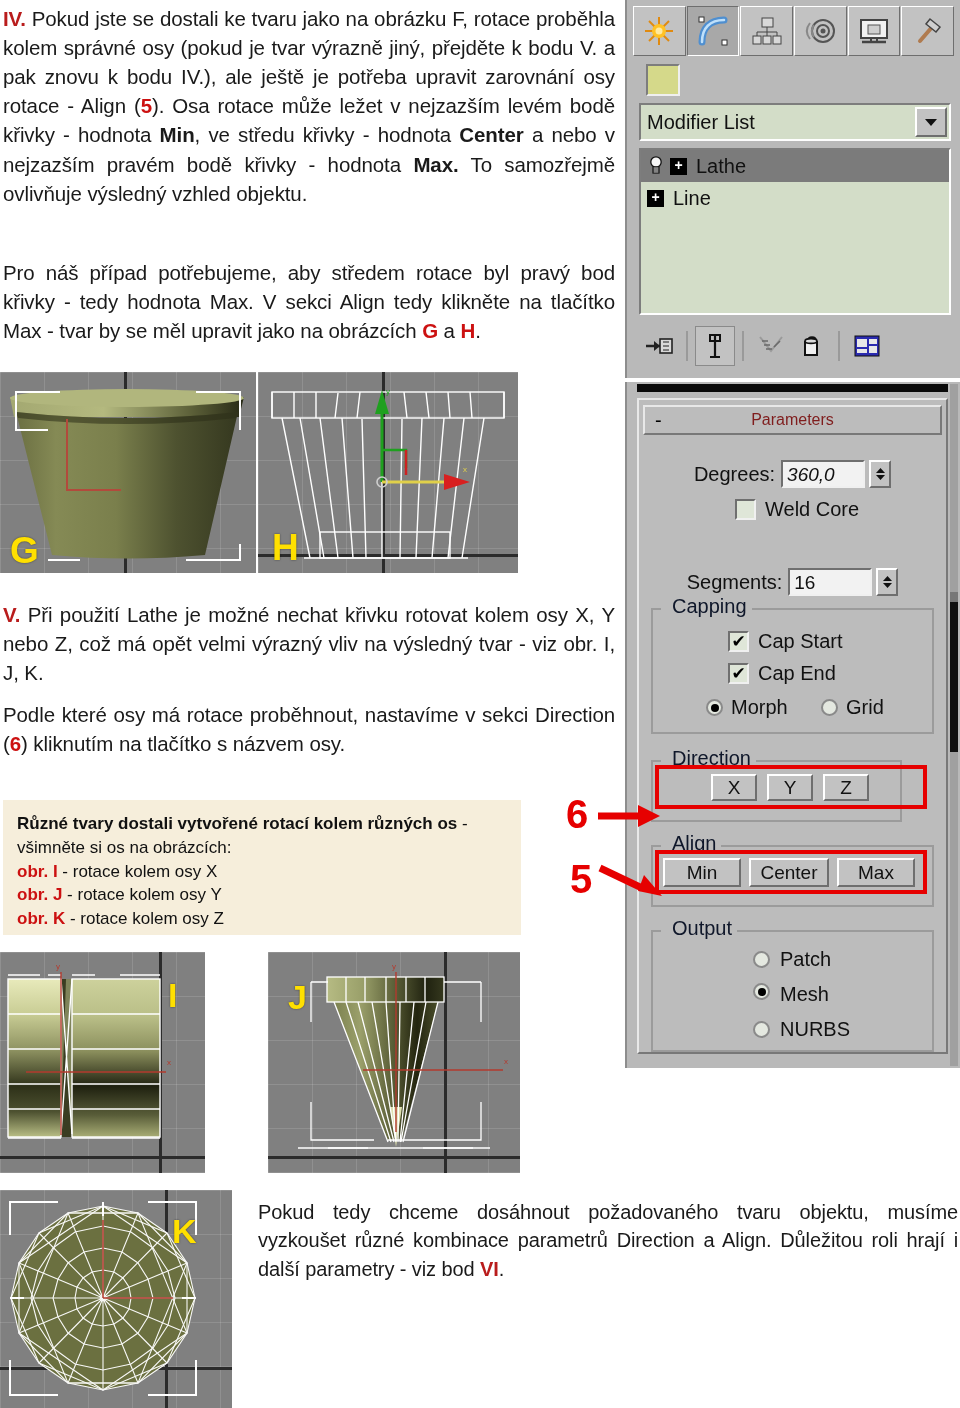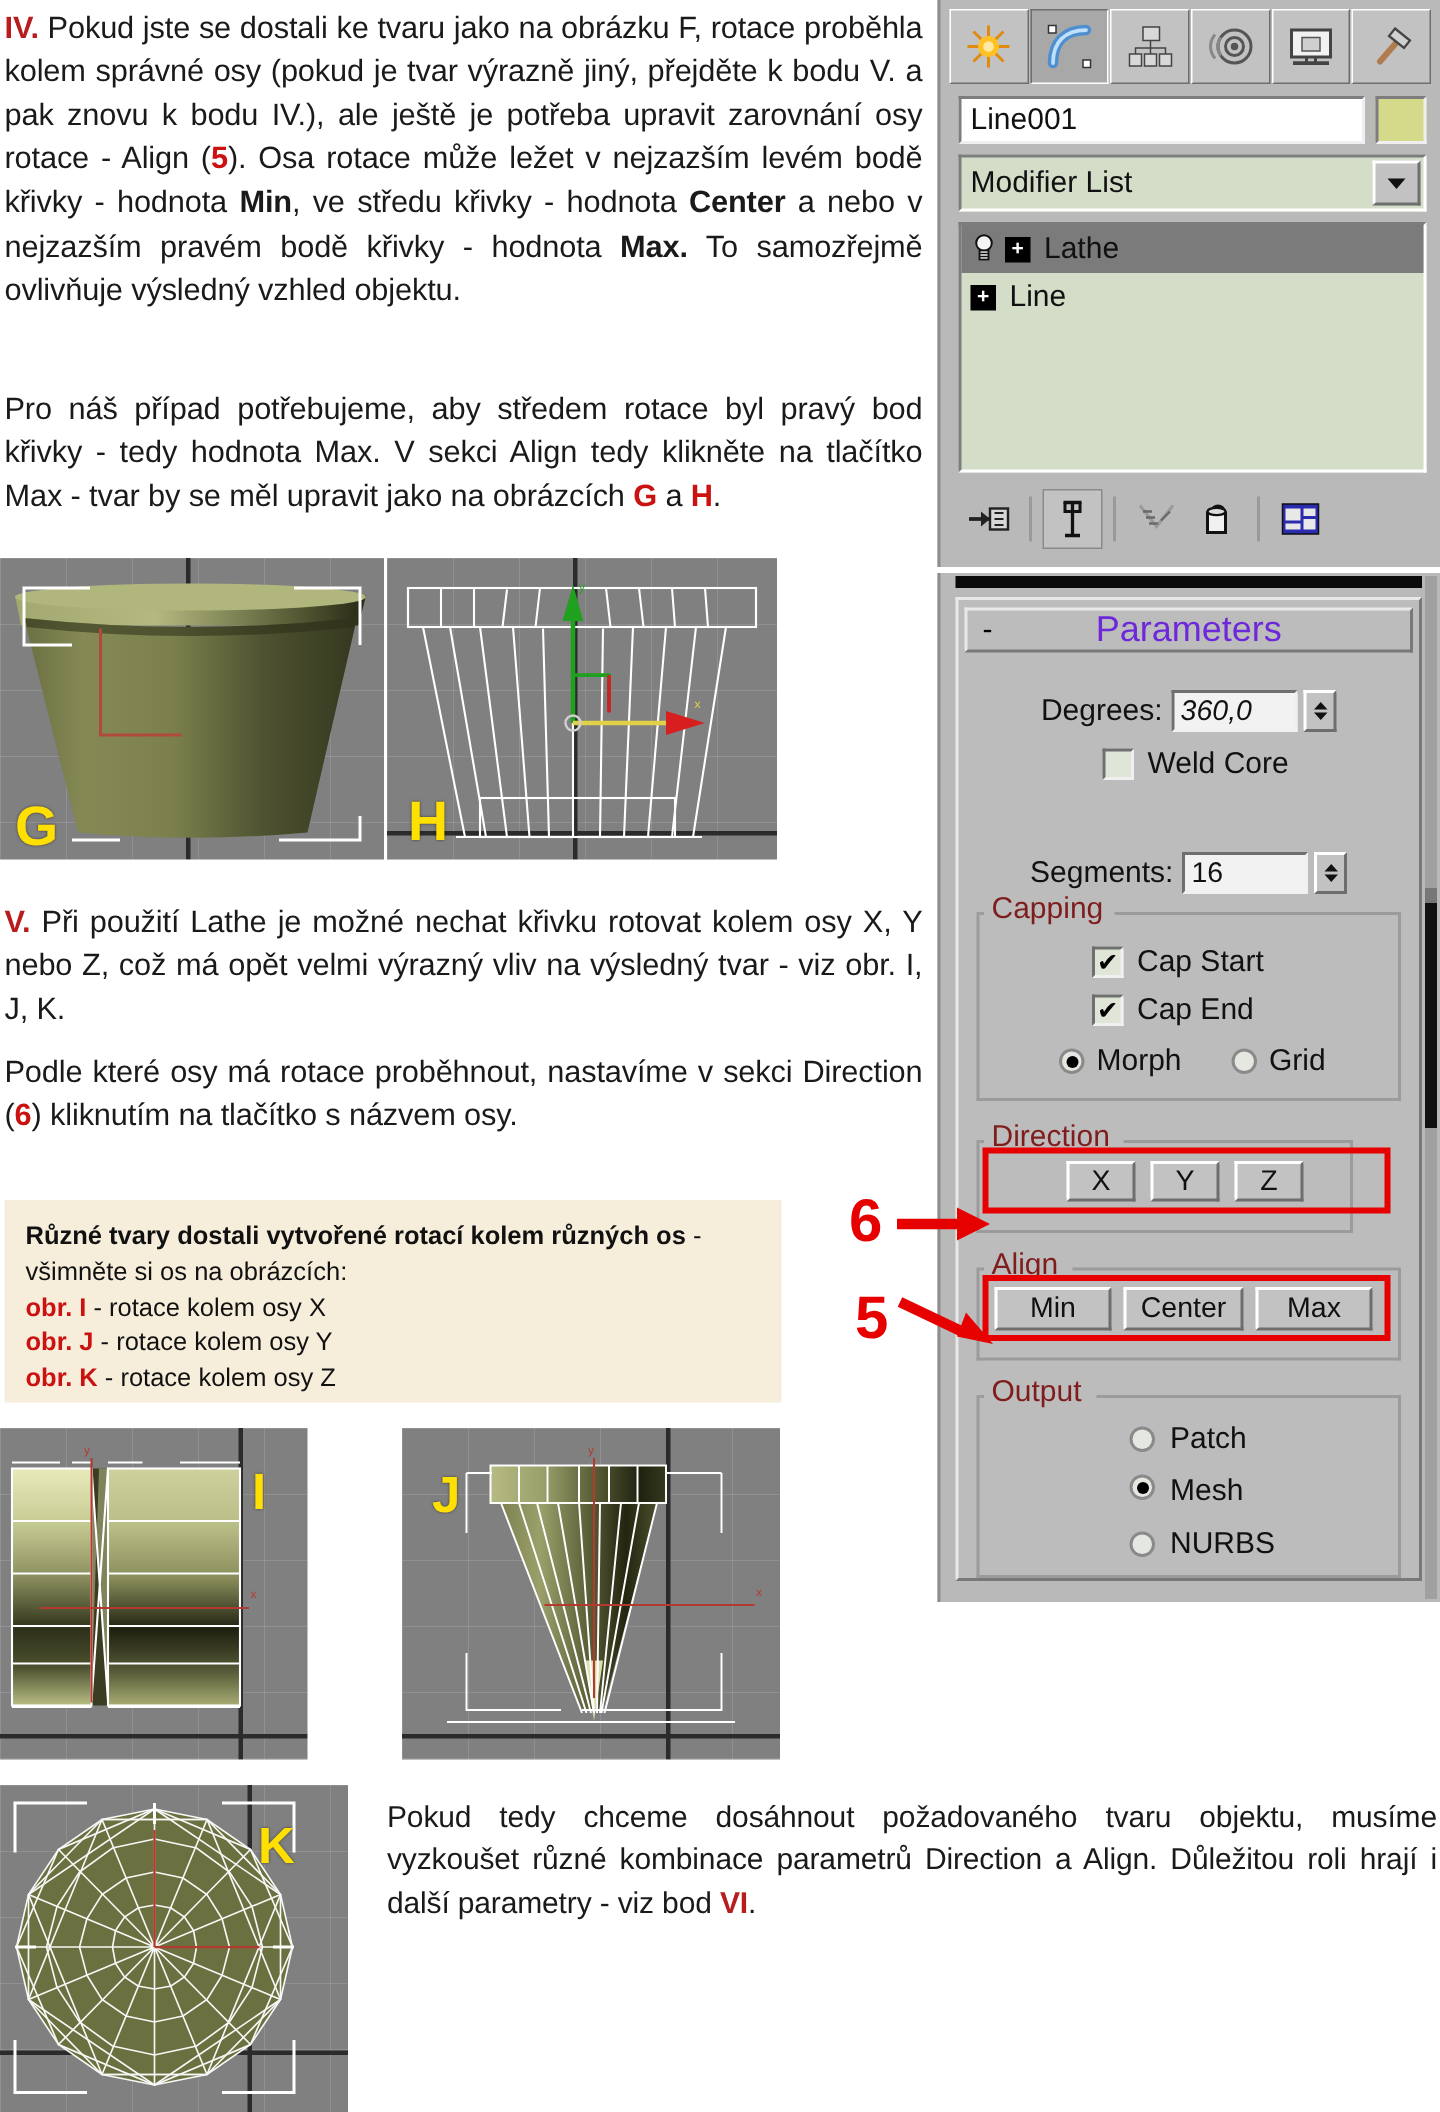--- a/index.html
+++ b/index.html
@@ -128,21 +128,21 @@
   .rollout {
     position:absolute; left:10px; width:311px;
     background:#bcbcbc;
     border:2px solid #e8e8e8; border-right-color:#787878; border-bottom-color:#787878;
   }
   .rolloutHdr {
     height:30px; margin:5px 4px 0 4px; background:#bcbcbc;
     border:2px solid #e8e8e8; border-right-color:#787878; border-bottom-color:#787878;
     display:flex; align-items:center; justify-content:center; position:relative;
   }
-  .rolloutHdr .t { font-size:24px; color:#6d28d9; }
+  .rolloutHdr .t { font-size:16px; color:#7f1d1d; }
   .rolloutHdr .minus { position:absolute; left:10px; top:2px; font-size:20px; }
 
   .rowlbl { font-size:20px; color:#111; }
   .spinfield {
     background:#f2f2f2;
     border:2px solid #6f6f6f; border-right-color:#f0f0f0; border-bottom-color:#f0f0f0;
     font-size:19px; padding:0 4px; color:#111; height:28px; line-height:26px;
   }
   .spinarrows {
     width:22px; height:28px; background:#c2c2c2;
@@ -155,22 +155,22 @@
     display:inline-flex; align-items:center; justify-content:center;
     font-size:17px; line-height:17px; color:#000;
   }
   .radio {
     width:17px; height:17px; border-radius:50%; background:#e4e8e0;
     border:2px solid #8a8a8a; display:inline-flex; align-items:center; justify-content:center;
   }
   .radio .dot { width:8px; height:8px; border-radius:50%; background:#000; }
   .groupbox { border:2px solid #9b9b9b; border-top:none; position:relative; }
   .grouptitle {
-    position:absolute; top:-13px; left:3px; background:#bcbcbc;
-    padding:0 5px; font-size:20px; color:#7f1d1d;
+    position:absolute; top:-13px; left:14px; background:#bcbcbc;
+    padding:0 5px; font-size:20px; color:#0f172a;
   }
   .groupline { position:absolute; top:0; height:2px; background:#9b9b9b; }
   .axbtn {
     background:#c2c2c2;
     border:2px solid #ffffff; border-right-color:#6e6e6e; border-bottom-color:#6e6e6e;
     font-size:19px; color:#111; display:flex; align-items:center; justify-content:center;
   }
   .redbox { position:absolute; border:4px solid #e60000; }
 
   
@@ -449,21 +449,20 @@
     </div>
     <div class="tabbtn">
       <svg width="32" height="32" viewBox="0 0 32 32">
         <path d="M8,26 L21,11" stroke="#b07b4f" stroke-width="4" stroke-linecap="round"></path>
         <path d="M18,4 L28,12 L24,17 L14,9 Z" fill="#cfcfcf" stroke="#444" stroke-width="1.5"></path>
       </svg>
     </div>
   </div>
 
   <div class="namerow">
-    <div class="namefield">Line001</div>
     <div class="colorswatch"></div>
   </div>
 
   <div class="modlist">
     <div class="lbl">Modifier List</div>
     <div class="arrow">
       <svg width="14" height="10" viewBox="0 0 14 10">
           <polygon points="1,2 13,2 7,9" fill="#111"></polygon>
         </svg>
     </div>

